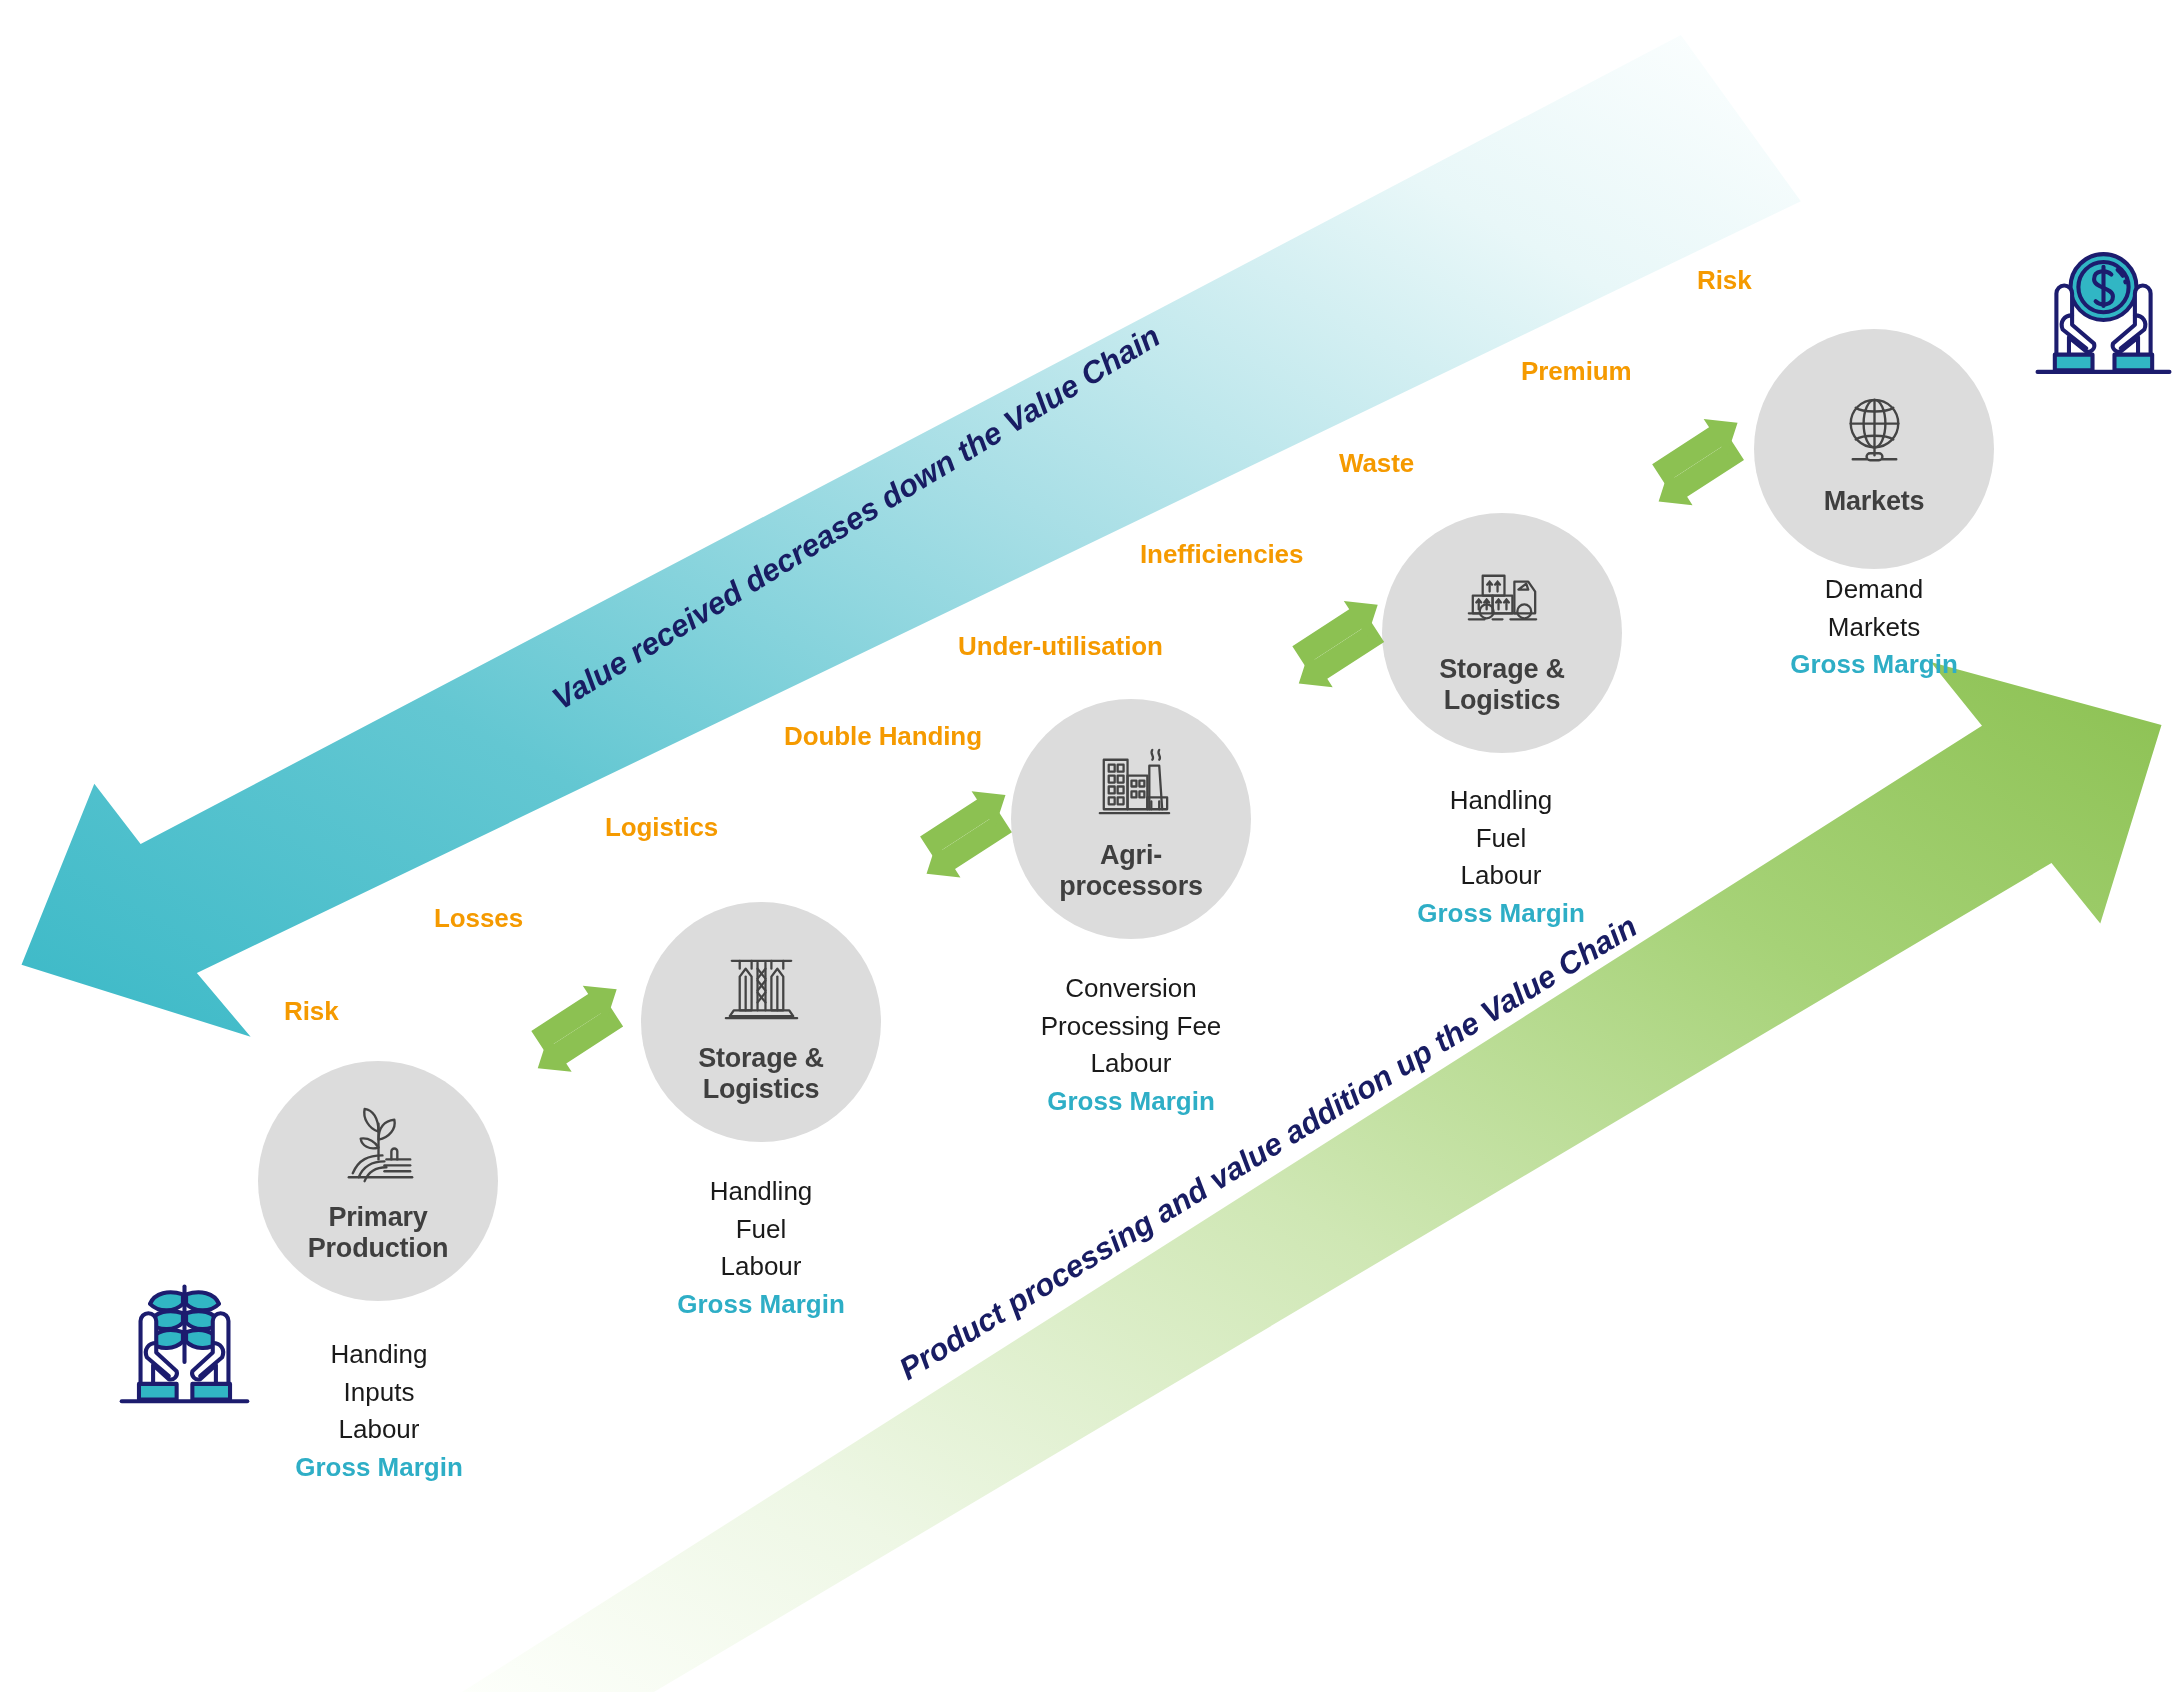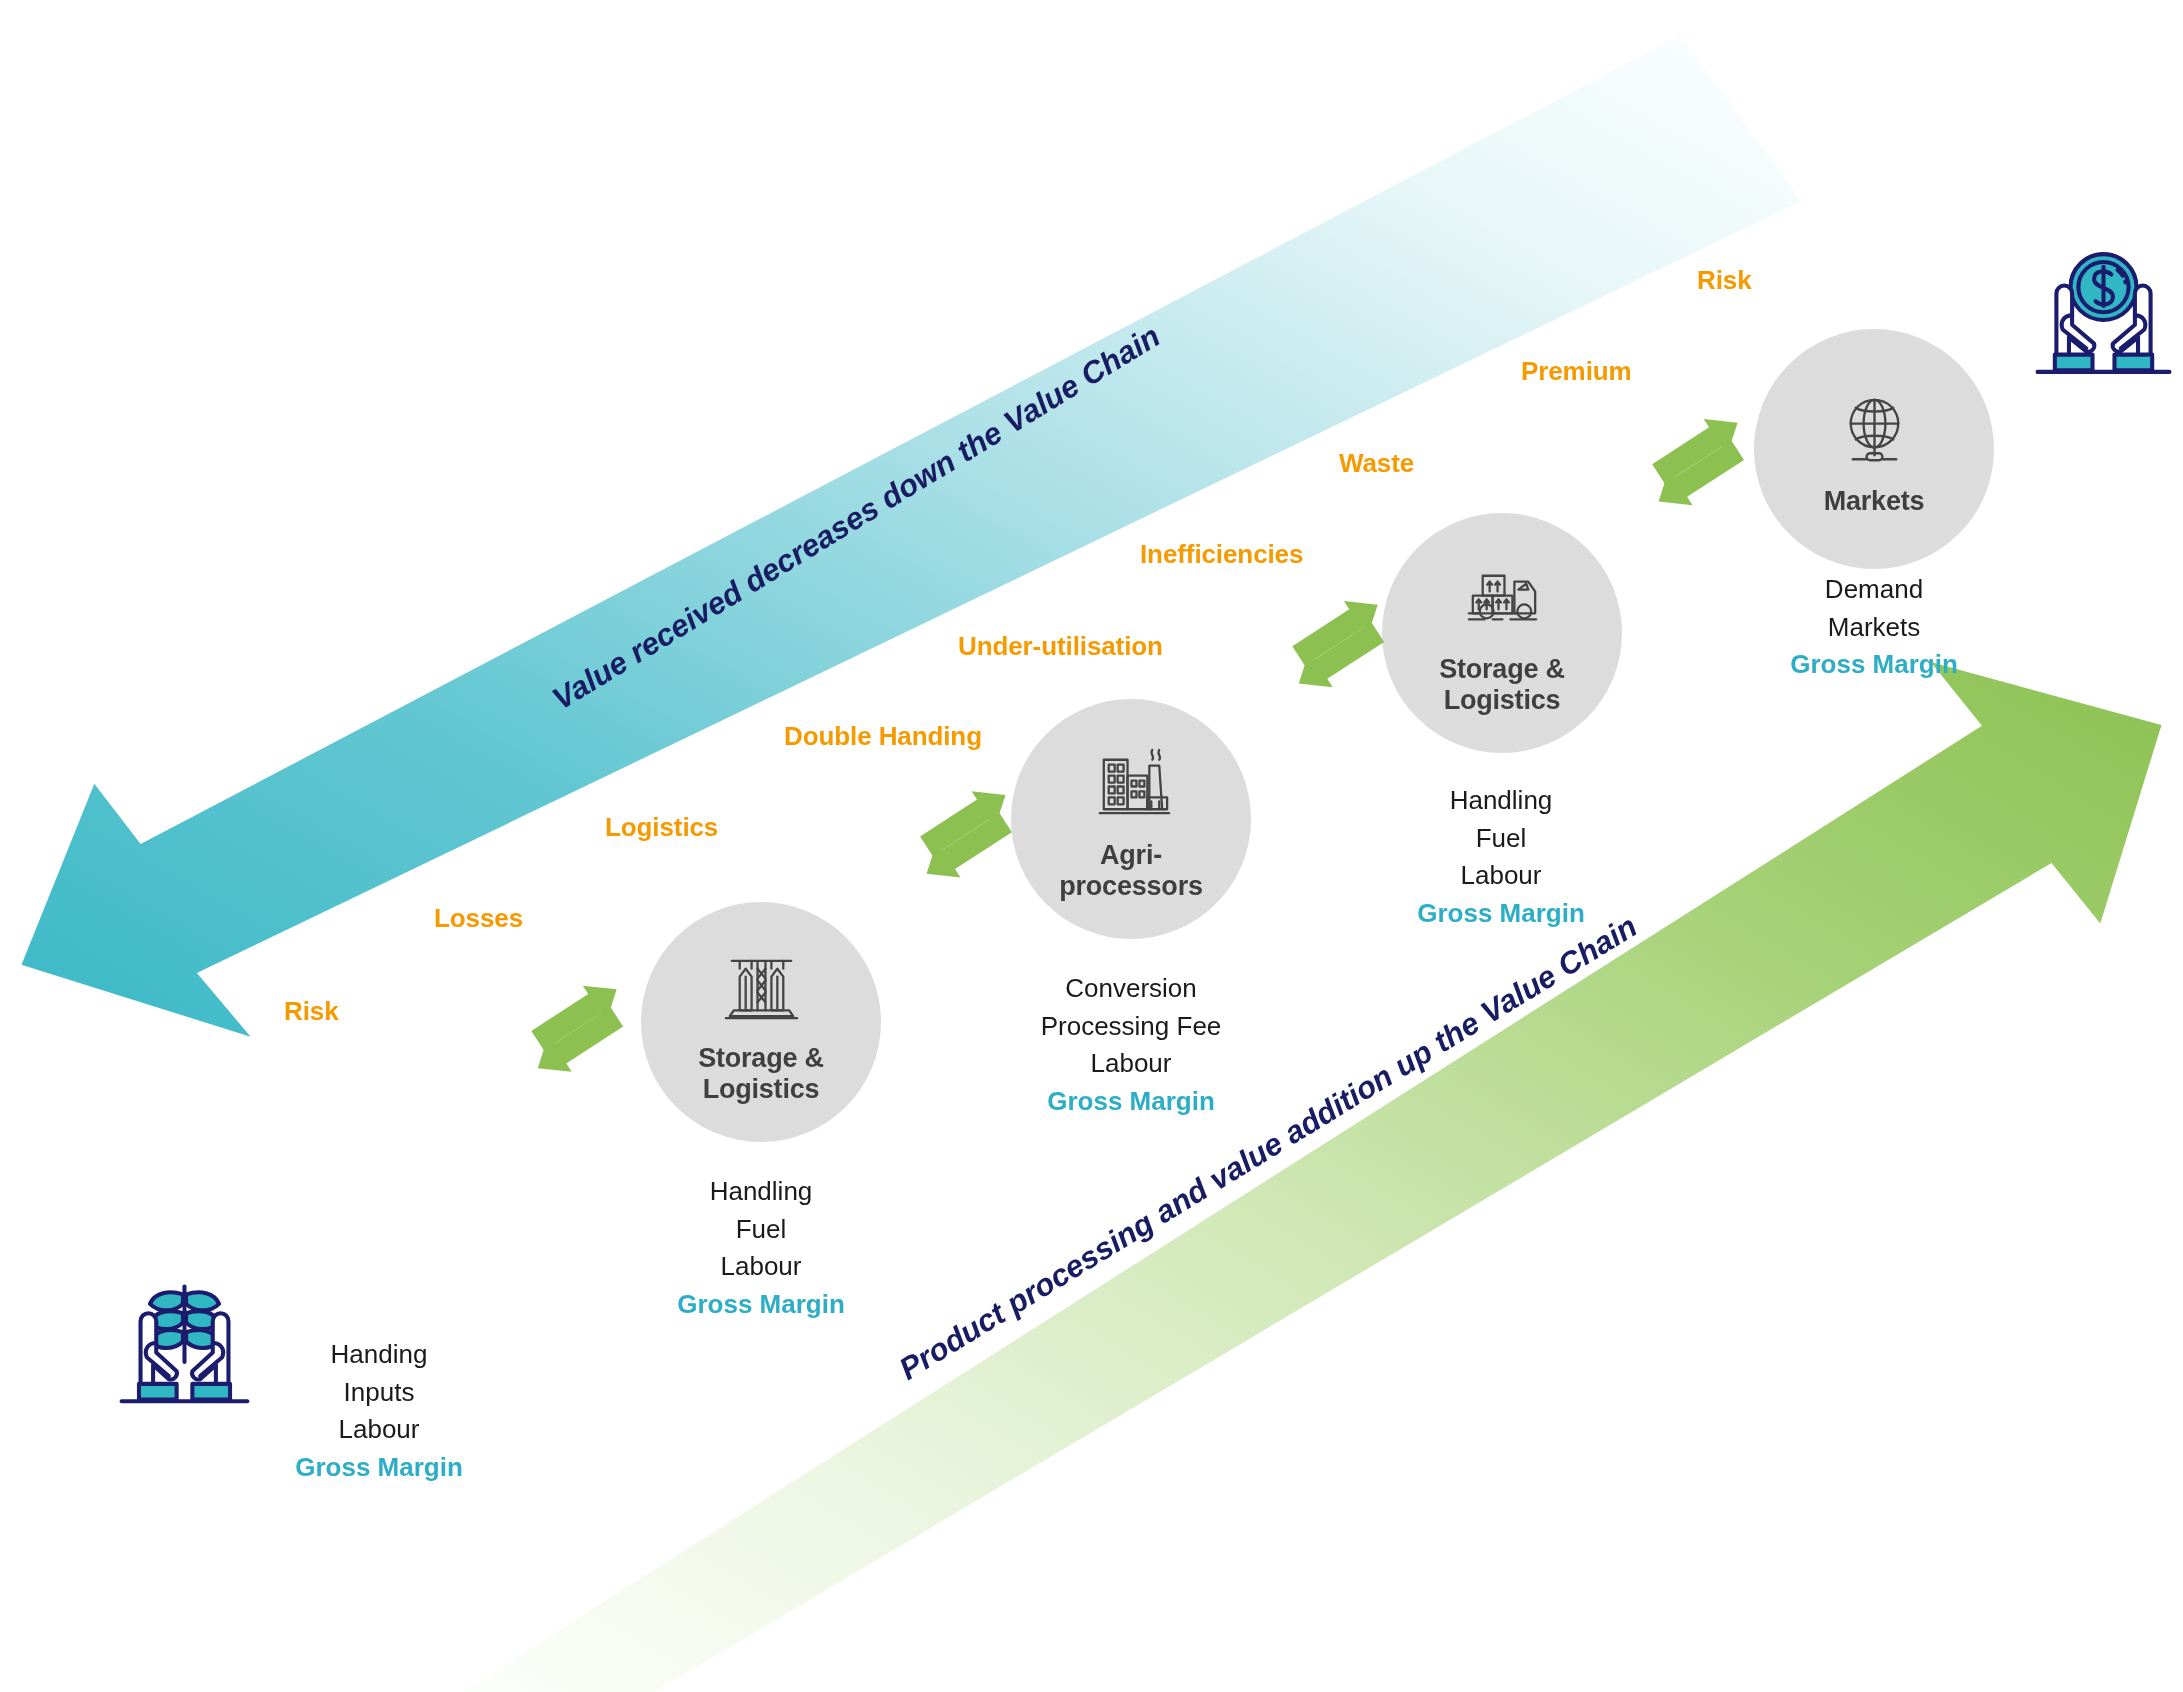--- a/index.html
+++ b/index.html
@@ -133,20 +133,40 @@
 
     <g>
       <path fill="url(#greenGrad)" d="M 557,2046 L 2396,877 L 2334,800 L 2613,876 L 2539,1116 L 2480,1043 L 789,2046 Z"></path>
     </g>
   </svg>
 
   <div class="banner-text" id="teal-banner-text">Value received decreases down the Value Chain</div>
 
   <div class="banner-text" id="green-banner-text">Product processing and value addition up the Value Chain</div>
 
+  <div class="node" style="left:258px; top:1061px; width:240px; height:240px;">
+    <svg class="node-icon" viewBox="0 0 100 100">
+      <g fill="none" stroke="#444" stroke-width="2.4" stroke-linecap="round" stroke-linejoin="round">
+        <path d="M50 62 V 26"></path>
+        <path d="M50 34 C 50 20, 44 12, 36 11 C 34 20, 40 31, 50 34 Z"></path>
+        <path d="M50 42 C 50 30, 56 23, 66 22 C 68 31, 61 40, 50 42 Z"></path>
+        <path d="M50 50 C 46 44, 40 40, 32 41 C 33 48, 41 53, 50 50 Z"></path>
+        <path d="M63 62 V 54 a 3 3 0 0 1 6 0 v 8"></path>
+        <path d="M24 76 C 30 62, 40 58, 54 58"></path>
+        <path d="M30 80 C 35 68, 44 64, 56 64"></path>
+        <path d="M36 84 C 40 74, 47 70, 58 70"></path>
+        <path d="M58 62 H 82"></path>
+        <path d="M56 68 H 82"></path>
+        <path d="M56 74 H 82"></path>
+        <path d="M20 80 H 84"></path>
+      </g>
+    </svg>
+    <div class="node-label">Primary
+Production</div>
+  </div>
 
   <div class="cost-list" style="left:193px; top:1336px; width:372px;">
     <div>Handing</div>
     <div>Inputs</div>
     <div>Labour</div>
     <div class="gm">Gross Margin</div>
   </div>
 
   <div class="node" style="left:641px; top:902px; width:240px; height:240px;">
     <svg class="node-icon" viewBox="0 0 100 100">

